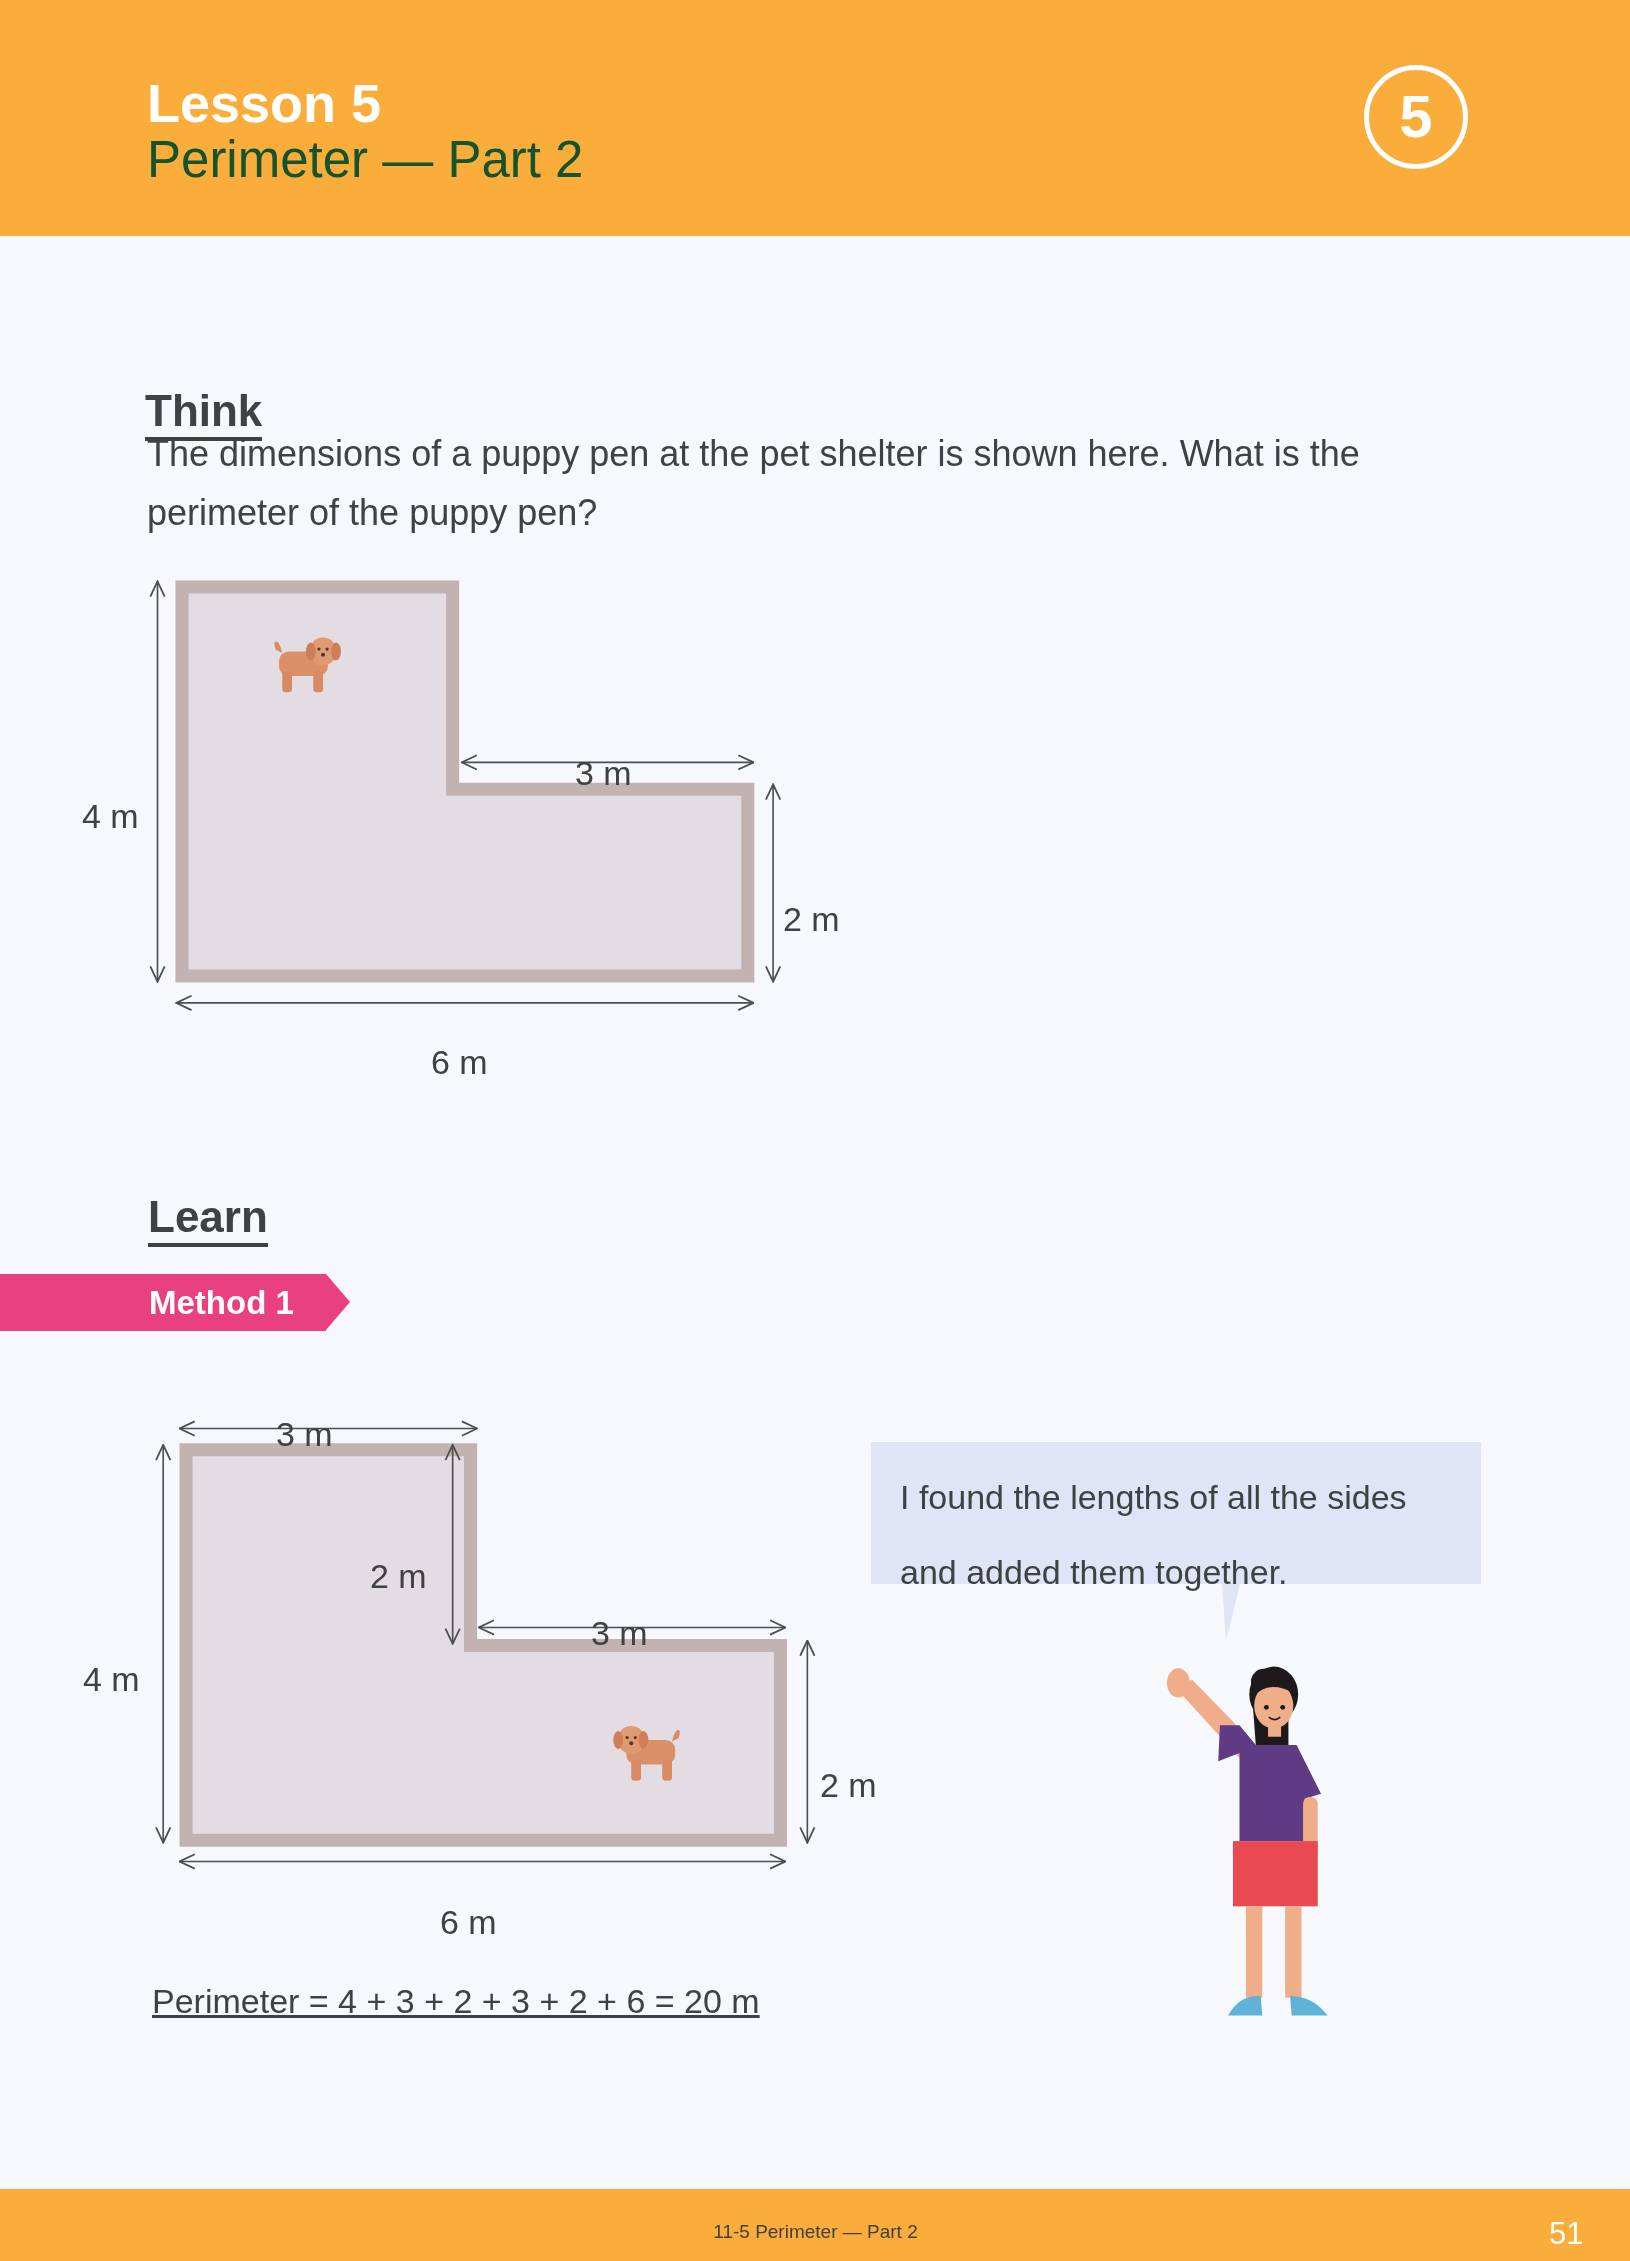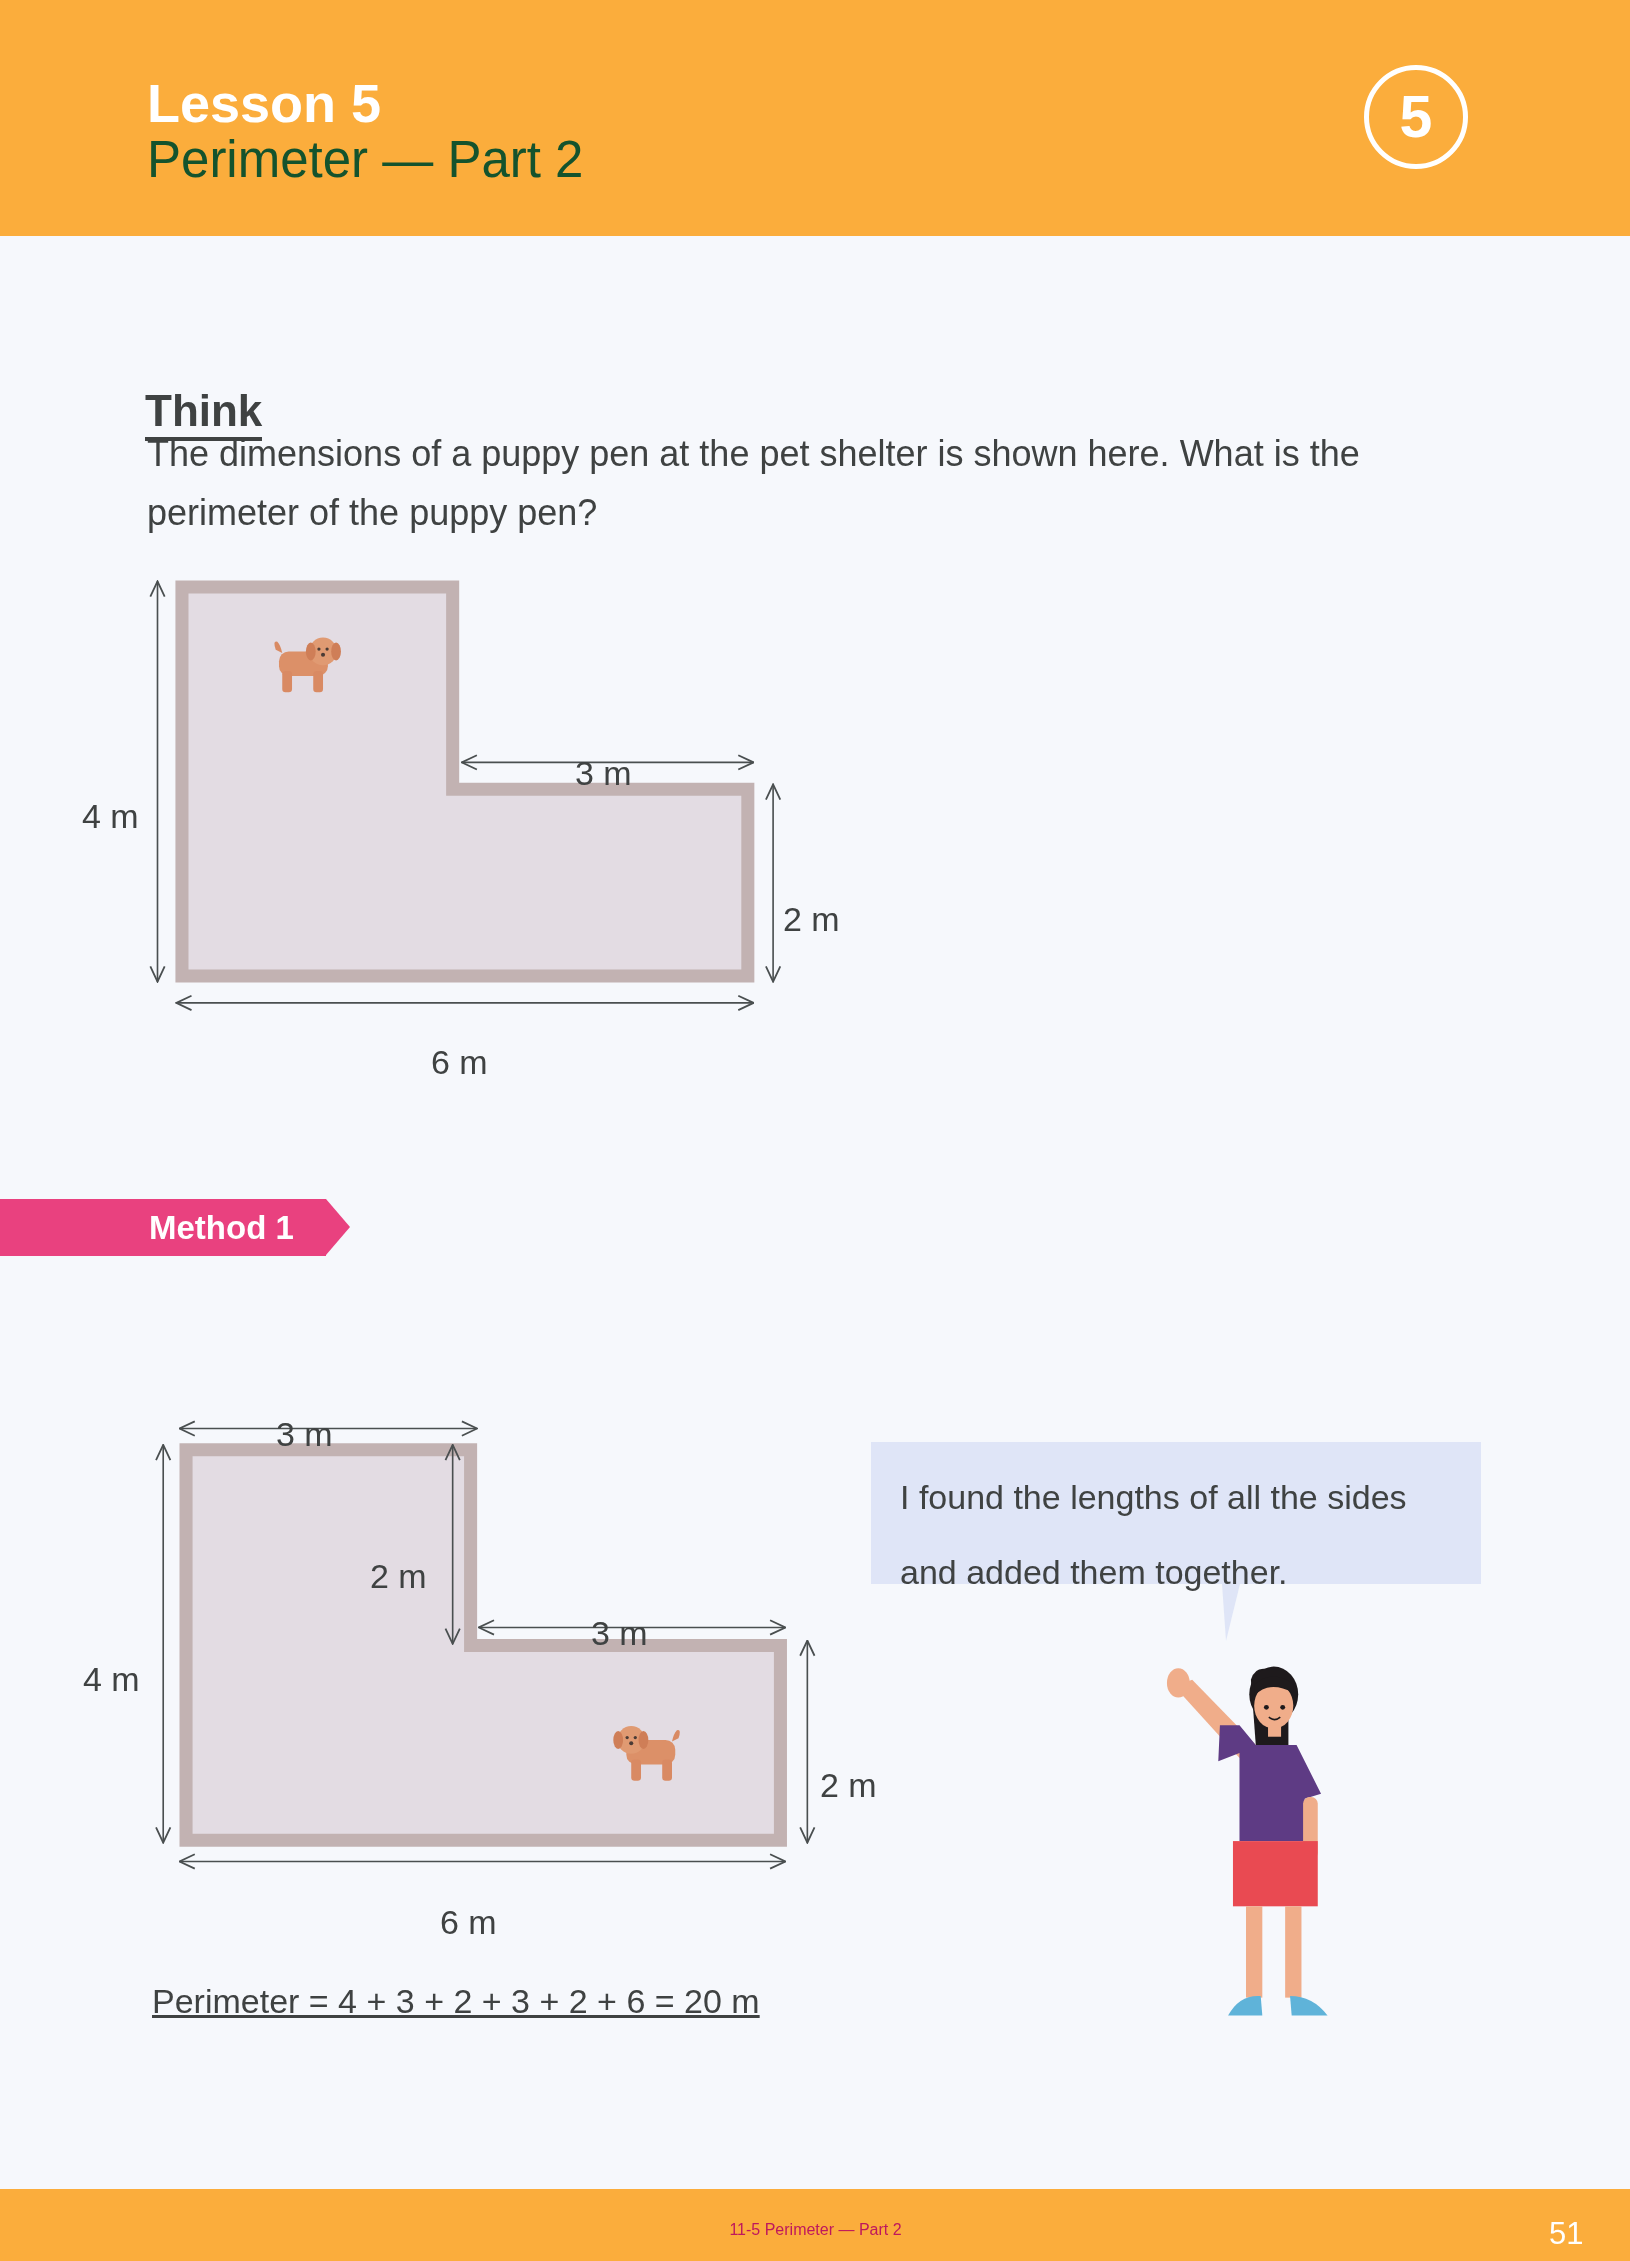--- a/index.html
+++ b/index.html
@@ -6,30 +6,30 @@
   body { width:1631px; height:2261px; position:relative; background:#f6f8fc; font-family:"Liberation Sans", sans-serif; color:#3f4242; overflow:hidden; }
   .header { position:absolute; left:0; top:0; width:1631px; height:236px; background:#fbad3c; }
   .lesson-num { position:absolute; left:147px; top:72px; font-size:54px; font-weight:bold; color:#fff; }
   .lesson-title { position:absolute; left:147px; top:130px; font-size:51px; color:#14532d; }
   .badge { position:absolute; left:1364px; top:65px; width:104px; height:104px; border:5.7px solid #fff; border-radius:50%; box-sizing:border-box; color:#fff; font-size:59px; font-weight:bold; display:flex; align-items:center; justify-content:center; }
   .section-head { position:absolute; font-size:44px; font-weight:bold; color:#3f4242;margin-top:44px; }
   .section-head span { border-bottom:4.9px solid #3f4242; padding-bottom:1.6px; }
   .para { position:absolute; left:147px; top:424px; width:1337px; font-size:36px; line-height:59px; color:#3f4242; }
   svg.fig { position:absolute; left:0; top:0; }
   .dim { position:absolute; font-size:34px; color:#3f4242;margin-top:32px; }
-  .method-tag { position:absolute; left:0; top:1199px; height:51px; width:351px; }
+  .method-tag { position:absolute; left:0; top:1274px; height:51px; width:351px; }
   .method-tag .bar { position:absolute; left:0; top:0; width:326px; height:57px; background:#e9417f; }
   .method-tag .tip { position:absolute; left:326px; top:0; width:0; height:0; border-top:28.5px solid transparent; border-bottom:28.5px solid transparent; border-left:24.5px solid #e9417f; }
   .method-tag .label { position:absolute; left:149px; top:9.8px; color:#fff; font-size:33px; font-weight:bold; }
   .bubble { position:absolute; left:871px; top:1442px; width:610px; height:142px; background:#dfe5f7; }
   .bubble-tail { position:absolute; left:1222px; top:1584px; width:0; height:0; border-left:4.9px solid transparent; border-right:14.7px solid transparent; border-top:57px solid #dfe5f7; }
   .bubble-text { position:absolute; left:900px; top:1460px; width:571px; font-size:34px; line-height:75px; color:#3f4242; }
   .equation { position:absolute; left:152px; top:1982px; font-size:34px; color:#3f4242;text-decoration:underline; }
   .footer { position:absolute; left:0; top:2189px; width:1631px; height:73px; background:#fbad3c; }
-  .footer-title { position:absolute; left:0; width:1631px; top:2221px; text-align:center; font-size:16px; color:#be185d; }
+  .footer-title { position:absolute; left:0; width:1631px; top:2221px; text-align:center; font-size:19px; color:#404040; }
   .page-num { position:absolute; left:1549px; top:2216px; font-size:31px; color:#fff; }
 </style>
 </head>
 <body>
 
 <div class="header"></div>
 <div class="lesson-num">Lesson 5</div>
 <div class="lesson-title">Perimeter — Part 2</div>
 <div class="badge">5</div>
 

